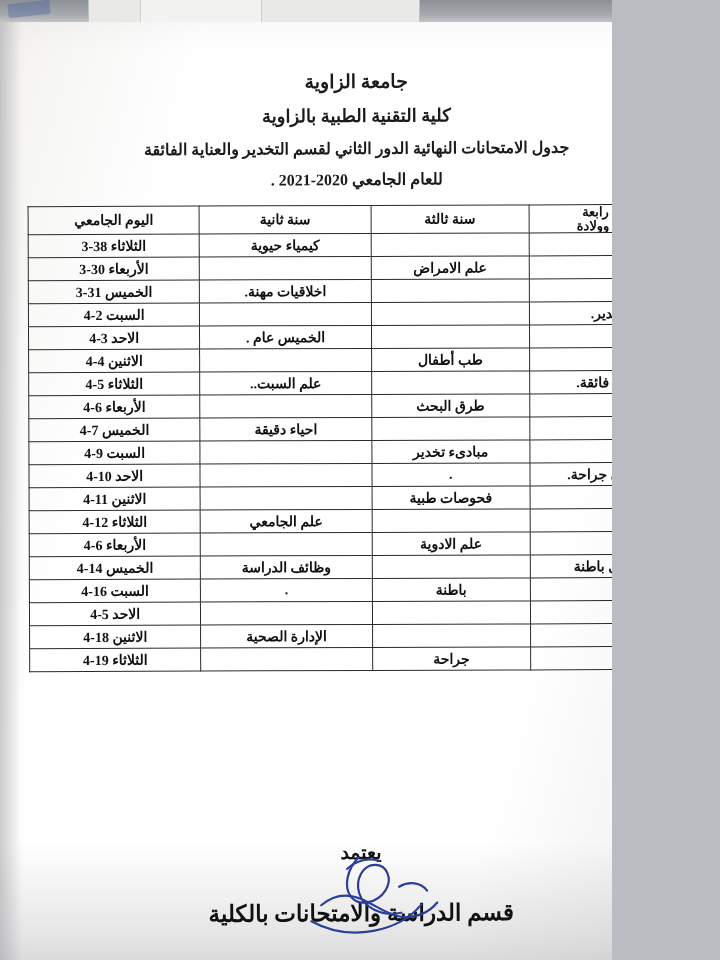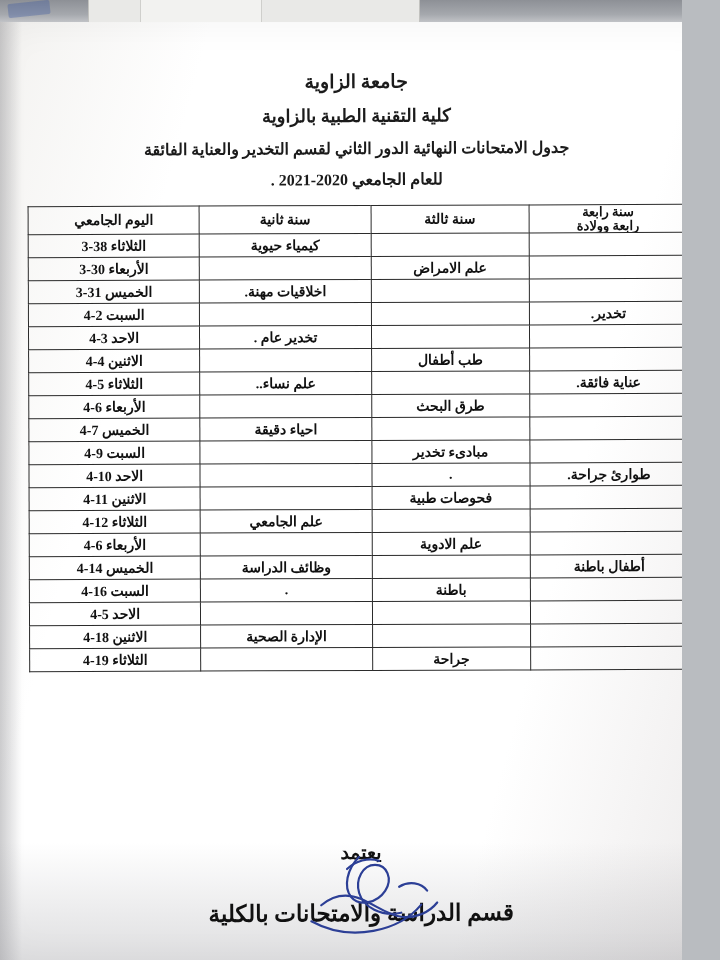--- a/index.html
+++ b/index.html
@@ -13,21 +13,21 @@
     font-family: "Liberation Serif", "DejaVu Serif", serif;
     overflow: hidden;
     position: relative;
   }
 
   
   #paper-photo {
     position: absolute;
     left: 0;
     top: 0;
-    width: 682px;
+    width: 612px;
     height: 960px;
     background: #ffffff;
     overflow: hidden;
   }
   
   .desk-top {
     position: absolute;
     top: 0; left: 0;
     width: 720px;
     height: 26px;
@@ -238,33 +238,33 @@
               </tr>
               <tr>
                 <td>تخدير.</td>
                 <td></td>
                 <td></td>
                 <td>السبت 2-4</td>
               </tr>
               <tr>
                 <td></td>
                 <td></td>
-                <td>تخدير عام .</td>
+                <td>الخميس عام .</td>
                 <td>الاحد 3-4</td>
               </tr>
               <tr>
                 <td></td>
                 <td>طب أطفال</td>
                 <td></td>
                 <td>الاثنين 4-4</td>
               </tr>
               <tr>
                 <td>عناية فائقة.</td>
                 <td></td>
-                <td>علم نساء..</td>
+                <td>علم السبت..</td>
                 <td>الثلاثاء 5-4</td>
               </tr>
               <tr>
                 <td></td>
                 <td>طرق البحث</td>
                 <td></td>
                 <td>الأربعاء 6-4</td>
               </tr>
               <tr>
                 <td></td>

